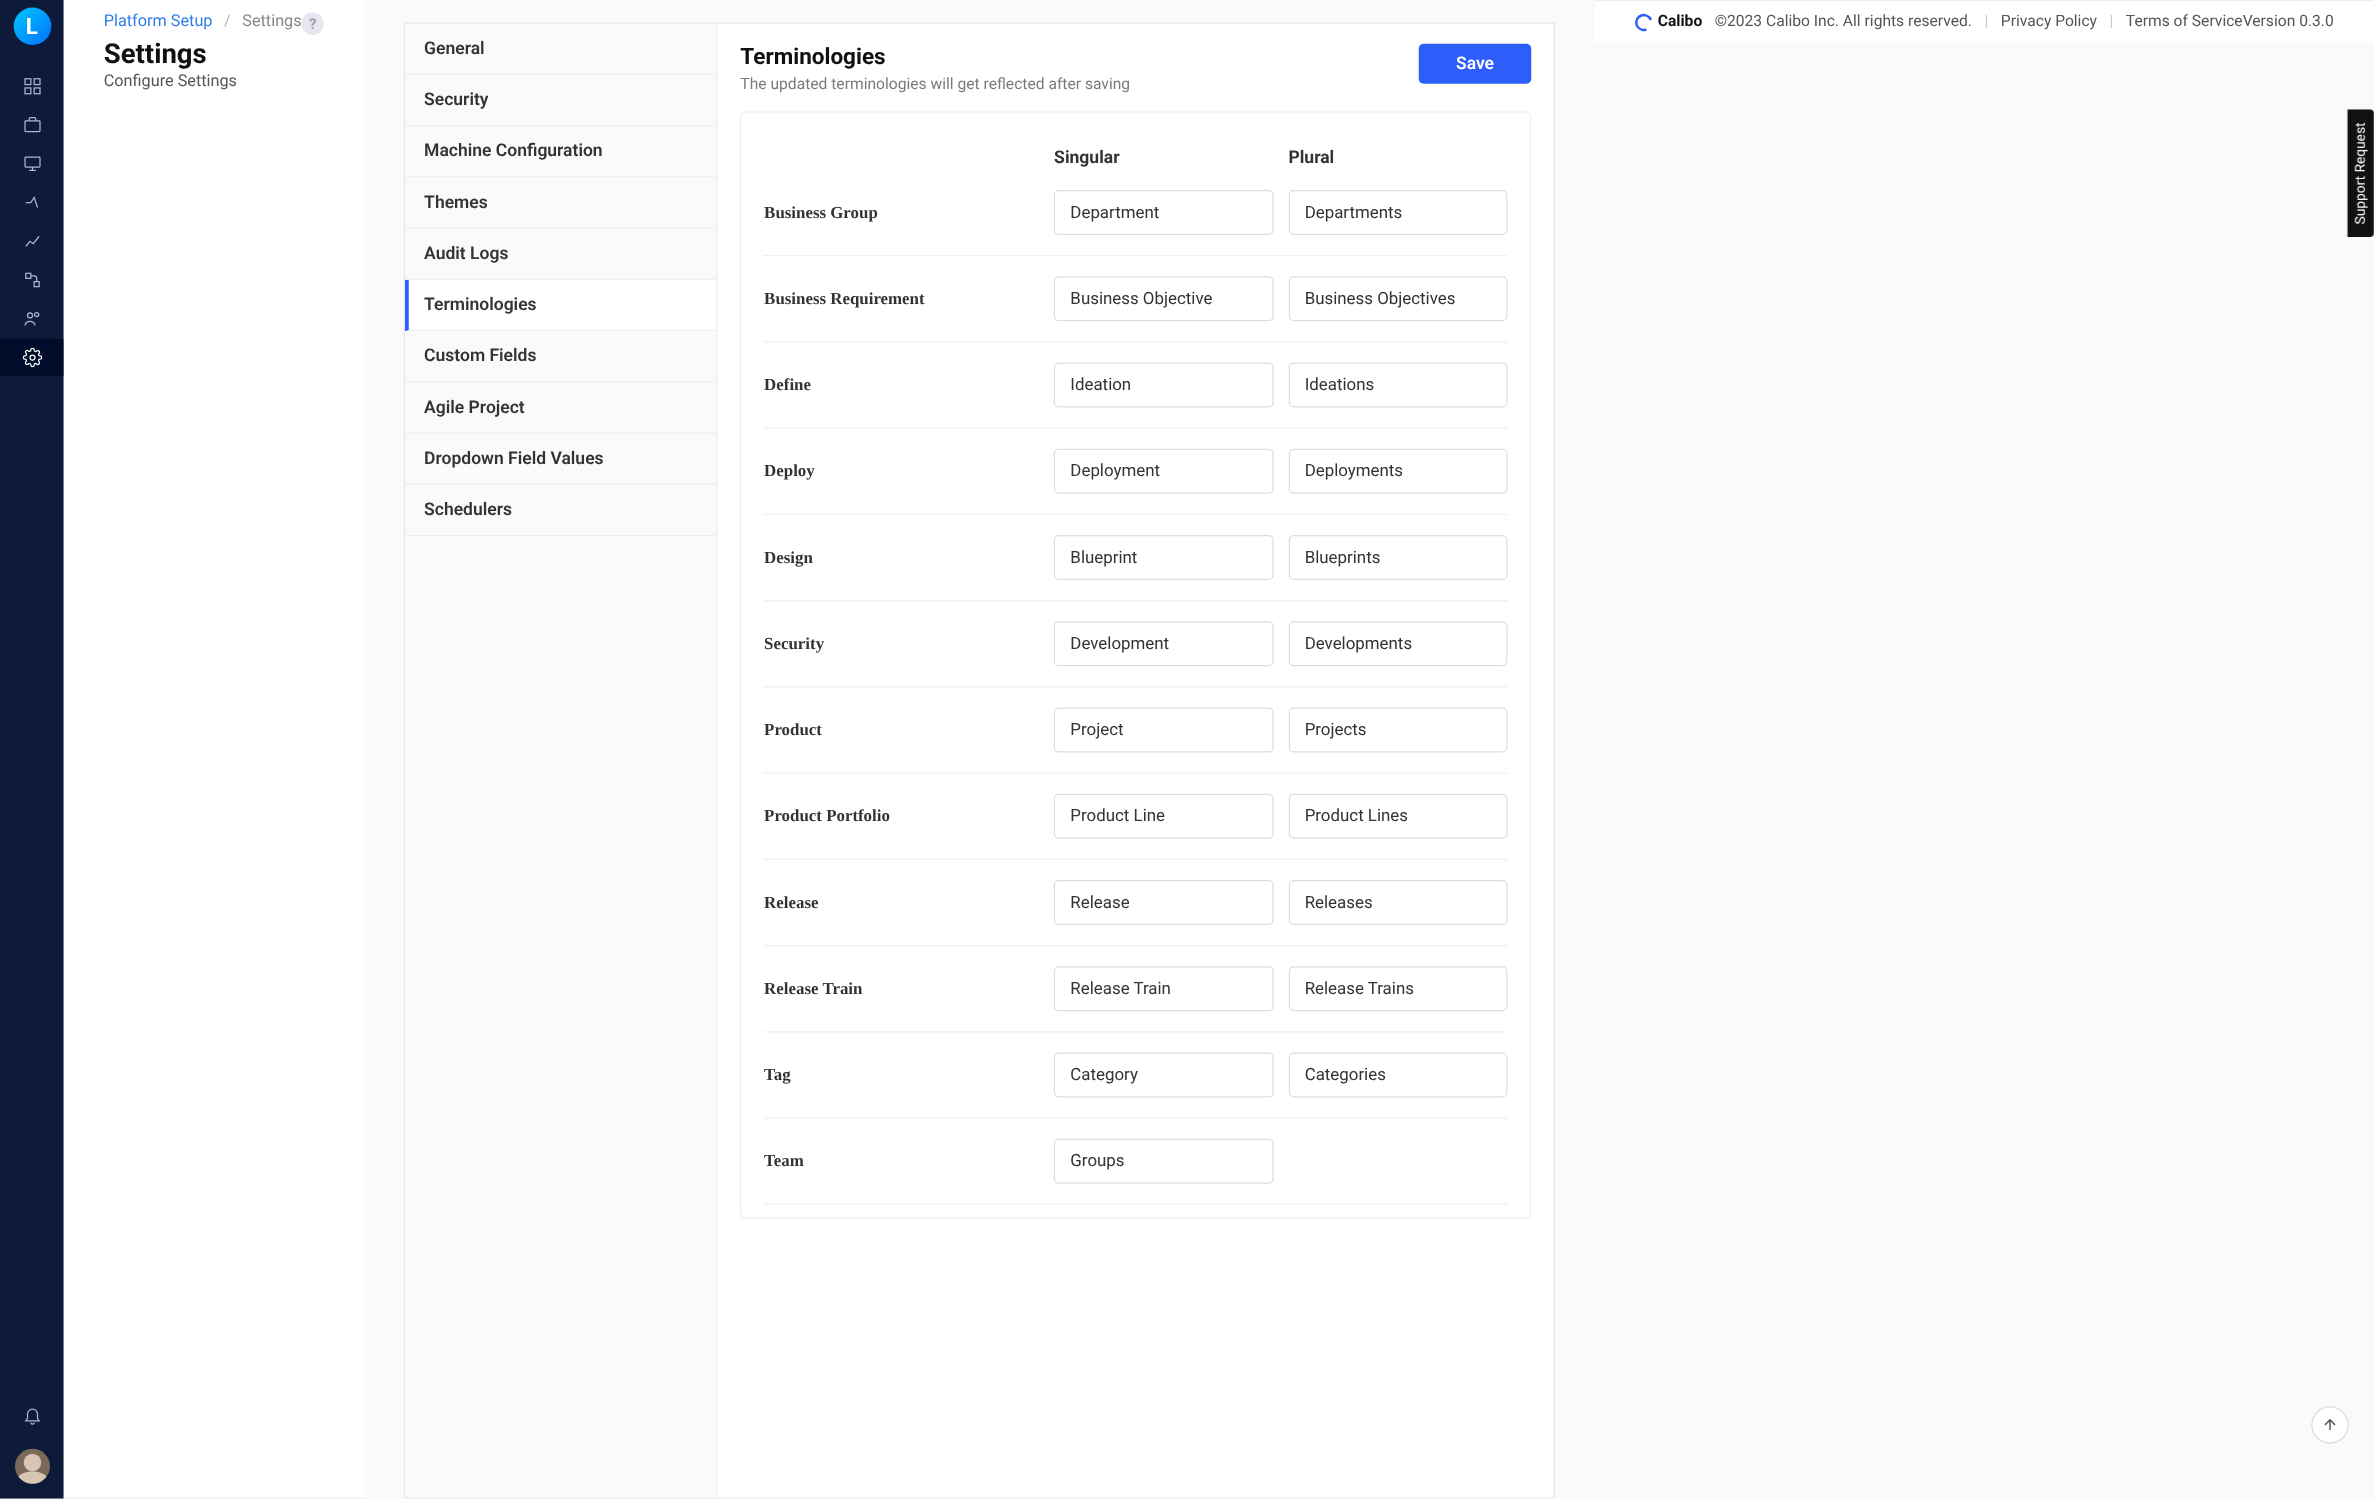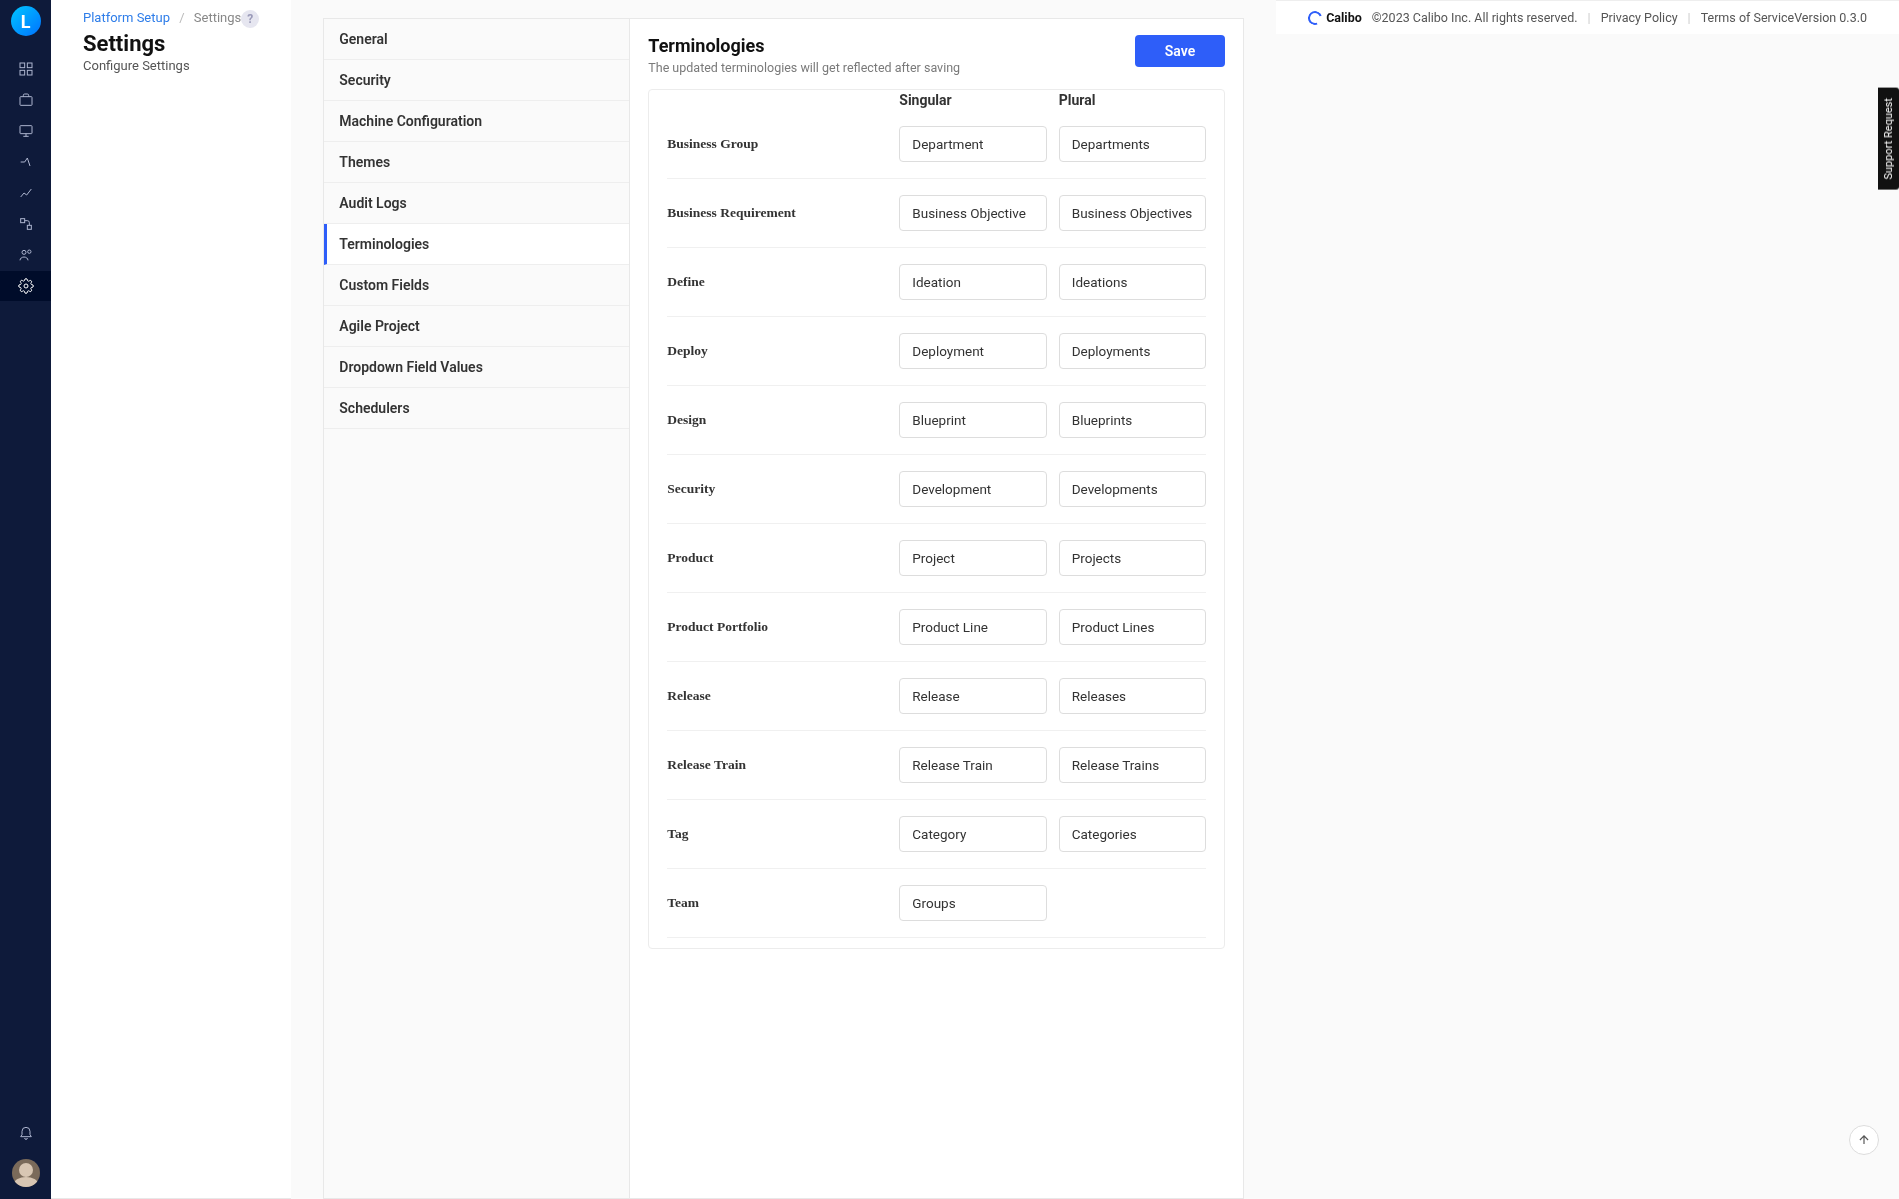--- a/index.html
+++ b/index.html
@@ -141,21 +141,21 @@
     .content {
       flex: 1;
       padding: 18px 32px 0 32px;
       overflow: hidden;
       display: flex;
       gap: 0;
     }
 
     
     .settings-nav {
-      width: 307px;
+      width: 251px;
       background: #fafafa;
       border: 1px solid #e8e8e8;
       border-right: 1px solid #e8e8e8;
       flex-shrink: 0;
     }
     .settings-nav-item {
       padding: 12px 15px;
       font-size: 14px;
       font-weight: 600;
       color: #333;
@@ -207,21 +207,21 @@
     }
 
     .panel-body {
       flex: 1;
       overflow-y: auto;
       padding: 0 18px 18px 18px;
     }
     .term-card {
       border: 1px solid #ececec;
       border-radius: 4px;
-      padding: 2px 18px 6px 18px;
+      padding: 28px 18px 6px 18px;
     }
     .term-grid {
       display: grid;
       grid-template-columns: 220px 1fr 1fr;
       gap: 12px;
       align-items: center;
     }
     .th {
       font-size: 14px;
       font-weight: 700;

